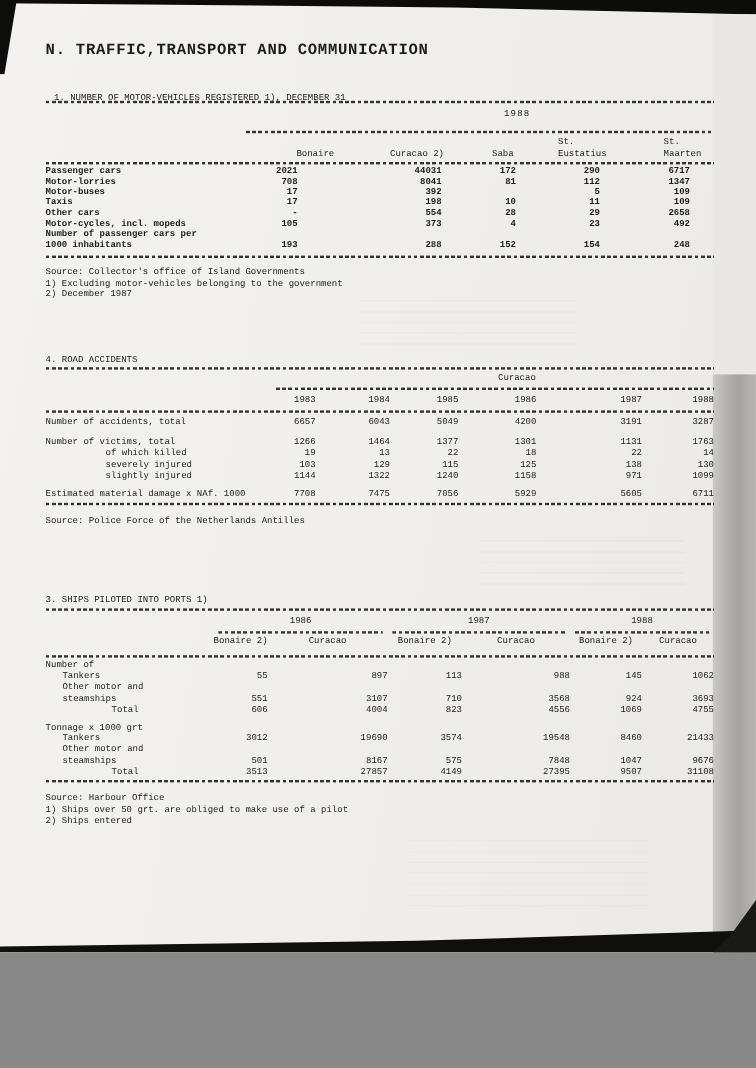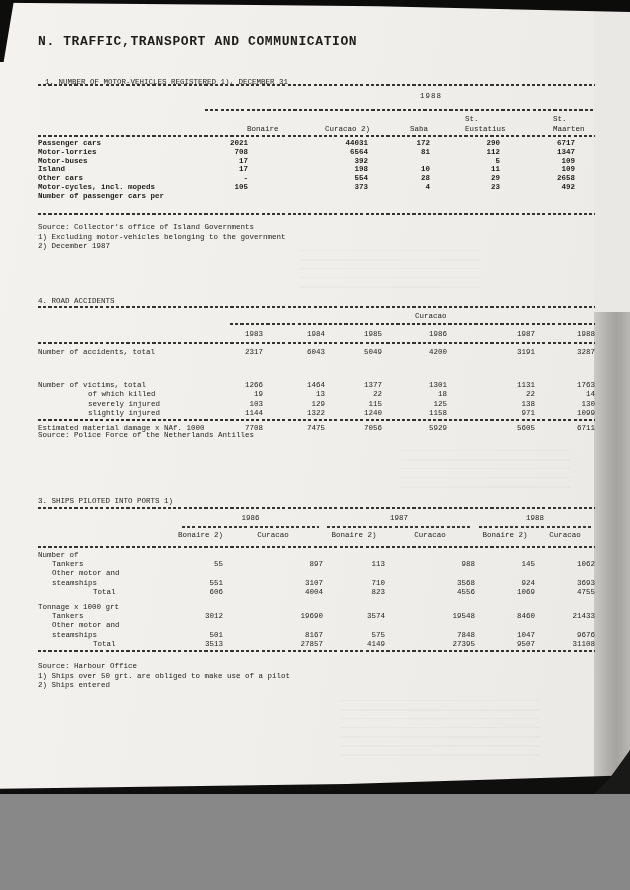--- a/index.html
+++ b/index.html
@@ -19,21 +19,21 @@
   .t3g{grid-template-columns:140px 45px 100px 62px 90px 60px 60px;width:557px;}
   .t3y{grid-template-columns:140px 145px 152px 120px;width:557px;}
   .num{text-align:right;white-space:nowrap;}
   .ctr{text-align:center;}
   .lbl{white-space:nowrap;}
   .ind1{padding-left:50px;}
   .inda{padding-left:14px;}
   .indb{padding-left:55px;}
   .rows1 .row{line-height:8.8px;}
   .rows .row{line-height:9.2px;}
-  .gap8{margin-top:24px;}
+  .gap8{margin-top:8px;}
   .gap6{margin-top:6px;}
   .title{font-size:13px;font-weight:bold;letter-spacing:.6px;white-space:nowrap;}
   .srcline{display:block;white-space:nowrap;font-family:Liberation Mono, monospace;}
   .src{font-size:7.5px;line-height:9.6px;}
   .hcol{position:absolute;bottom:0;}
   .hcol span{display:block;line-height:9.5px;white-space:nowrap;}
   .yearlbl{font-size:7.5px;letter-spacing:1px;white-space:nowrap;}
   .pageno{font-size:9.5px;}
   
   .edge-top{top:0;left:0;width:630px;height:12px;background:#0c0c0b;
@@ -99,35 +99,35 @@
       <span class="lbl">Passenger cars</span>
       <span class="num">2021</span>
       <span class="num">44031</span>
       <span class="num">172</span>
       <span class="num">290</span>
       <span class="num">6717</span>
     </div>
     <div class="row t1g">
       <span class="lbl">Motor-lorries</span>
       <span class="num">708</span>
-      <span class="num">6564</span>
+      <span class="num">8041</span>
       <span class="num">81</span>
       <span class="num">112</span>
       <span class="num">1347</span>
     </div>
     <div class="row t1g">
       <span class="lbl">Motor-buses</span>
       <span class="num">17</span>
       <span class="num">392</span>
       <span class="num"></span>
       <span class="num">5</span>
       <span class="num">109</span>
     </div>
     <div class="row t1g">
-      <span class="lbl">Island</span>
+      <span class="lbl">Taxis</span>
       <span class="num">17</span>
       <span class="num">198</span>
       <span class="num">10</span>
       <span class="num">11</span>
       <span class="num">109</span>
     </div>
     <div class="row t1g">
       <span class="lbl">Other cars</span>
       <span class="num">-</span>
       <span class="num">554</span>
@@ -143,20 +143,28 @@
       <span class="num">23</span>
       <span class="num">492</span>
     </div>
     <div class="row t1g">
       <span class="lbl">Number of passenger cars per</span>
       <span class="num"></span>
       <span class="num"></span>
       <span class="num"></span>
       <span class="num"></span>
       <span class="num"></span>
+    </div>
+    <div class="row t1g">
+      <span class="lbl">1000 inhabitants</span>
+      <span class="num">193</span>
+      <span class="num">288</span>
+      <span class="num">152</span>
+      <span class="num">154</span>
+      <span class="num">248</span>
     </div>
   </div>
 
   <div class="abs dash" style="left:38px;top:213px;width:557px;"></div>
 
   <div class="abs src" style="left:38px;top:223px;">
     <span class="srcline">Source: Collector's office of Island Governments</span>
     <span class="srcline">1) Excluding motor-vehicles belonging to the government</span>
     <span class="srcline">2) December 1987</span>
   </div>
@@ -174,21 +182,21 @@
     <span class="num">1986</span>
     <span class="num">1987</span>
     <span class="num">1988</span>
   </div>
 
   <div class="abs dash" style="left:38px;top:342px;width:557px;"></div>
 
   <div class="abs t rows" style="left:38px;top:348px;">
     <div class="row t2g">
       <span class="lbl">Number of accidents, total</span>
-      <span class="num">2317</span>
+      <span class="num">6657</span>
       <span class="num">6043</span>
       <span class="num">5049</span>
       <span class="num">4200</span>
       <span class="num">3191</span>
       <span class="num">3287</span>
     </div>
     <div class="row t2g gap8">
       <span class="lbl">Number of victims, total</span>
       <span class="num">1266</span>
       <span class="num">1464</span>

